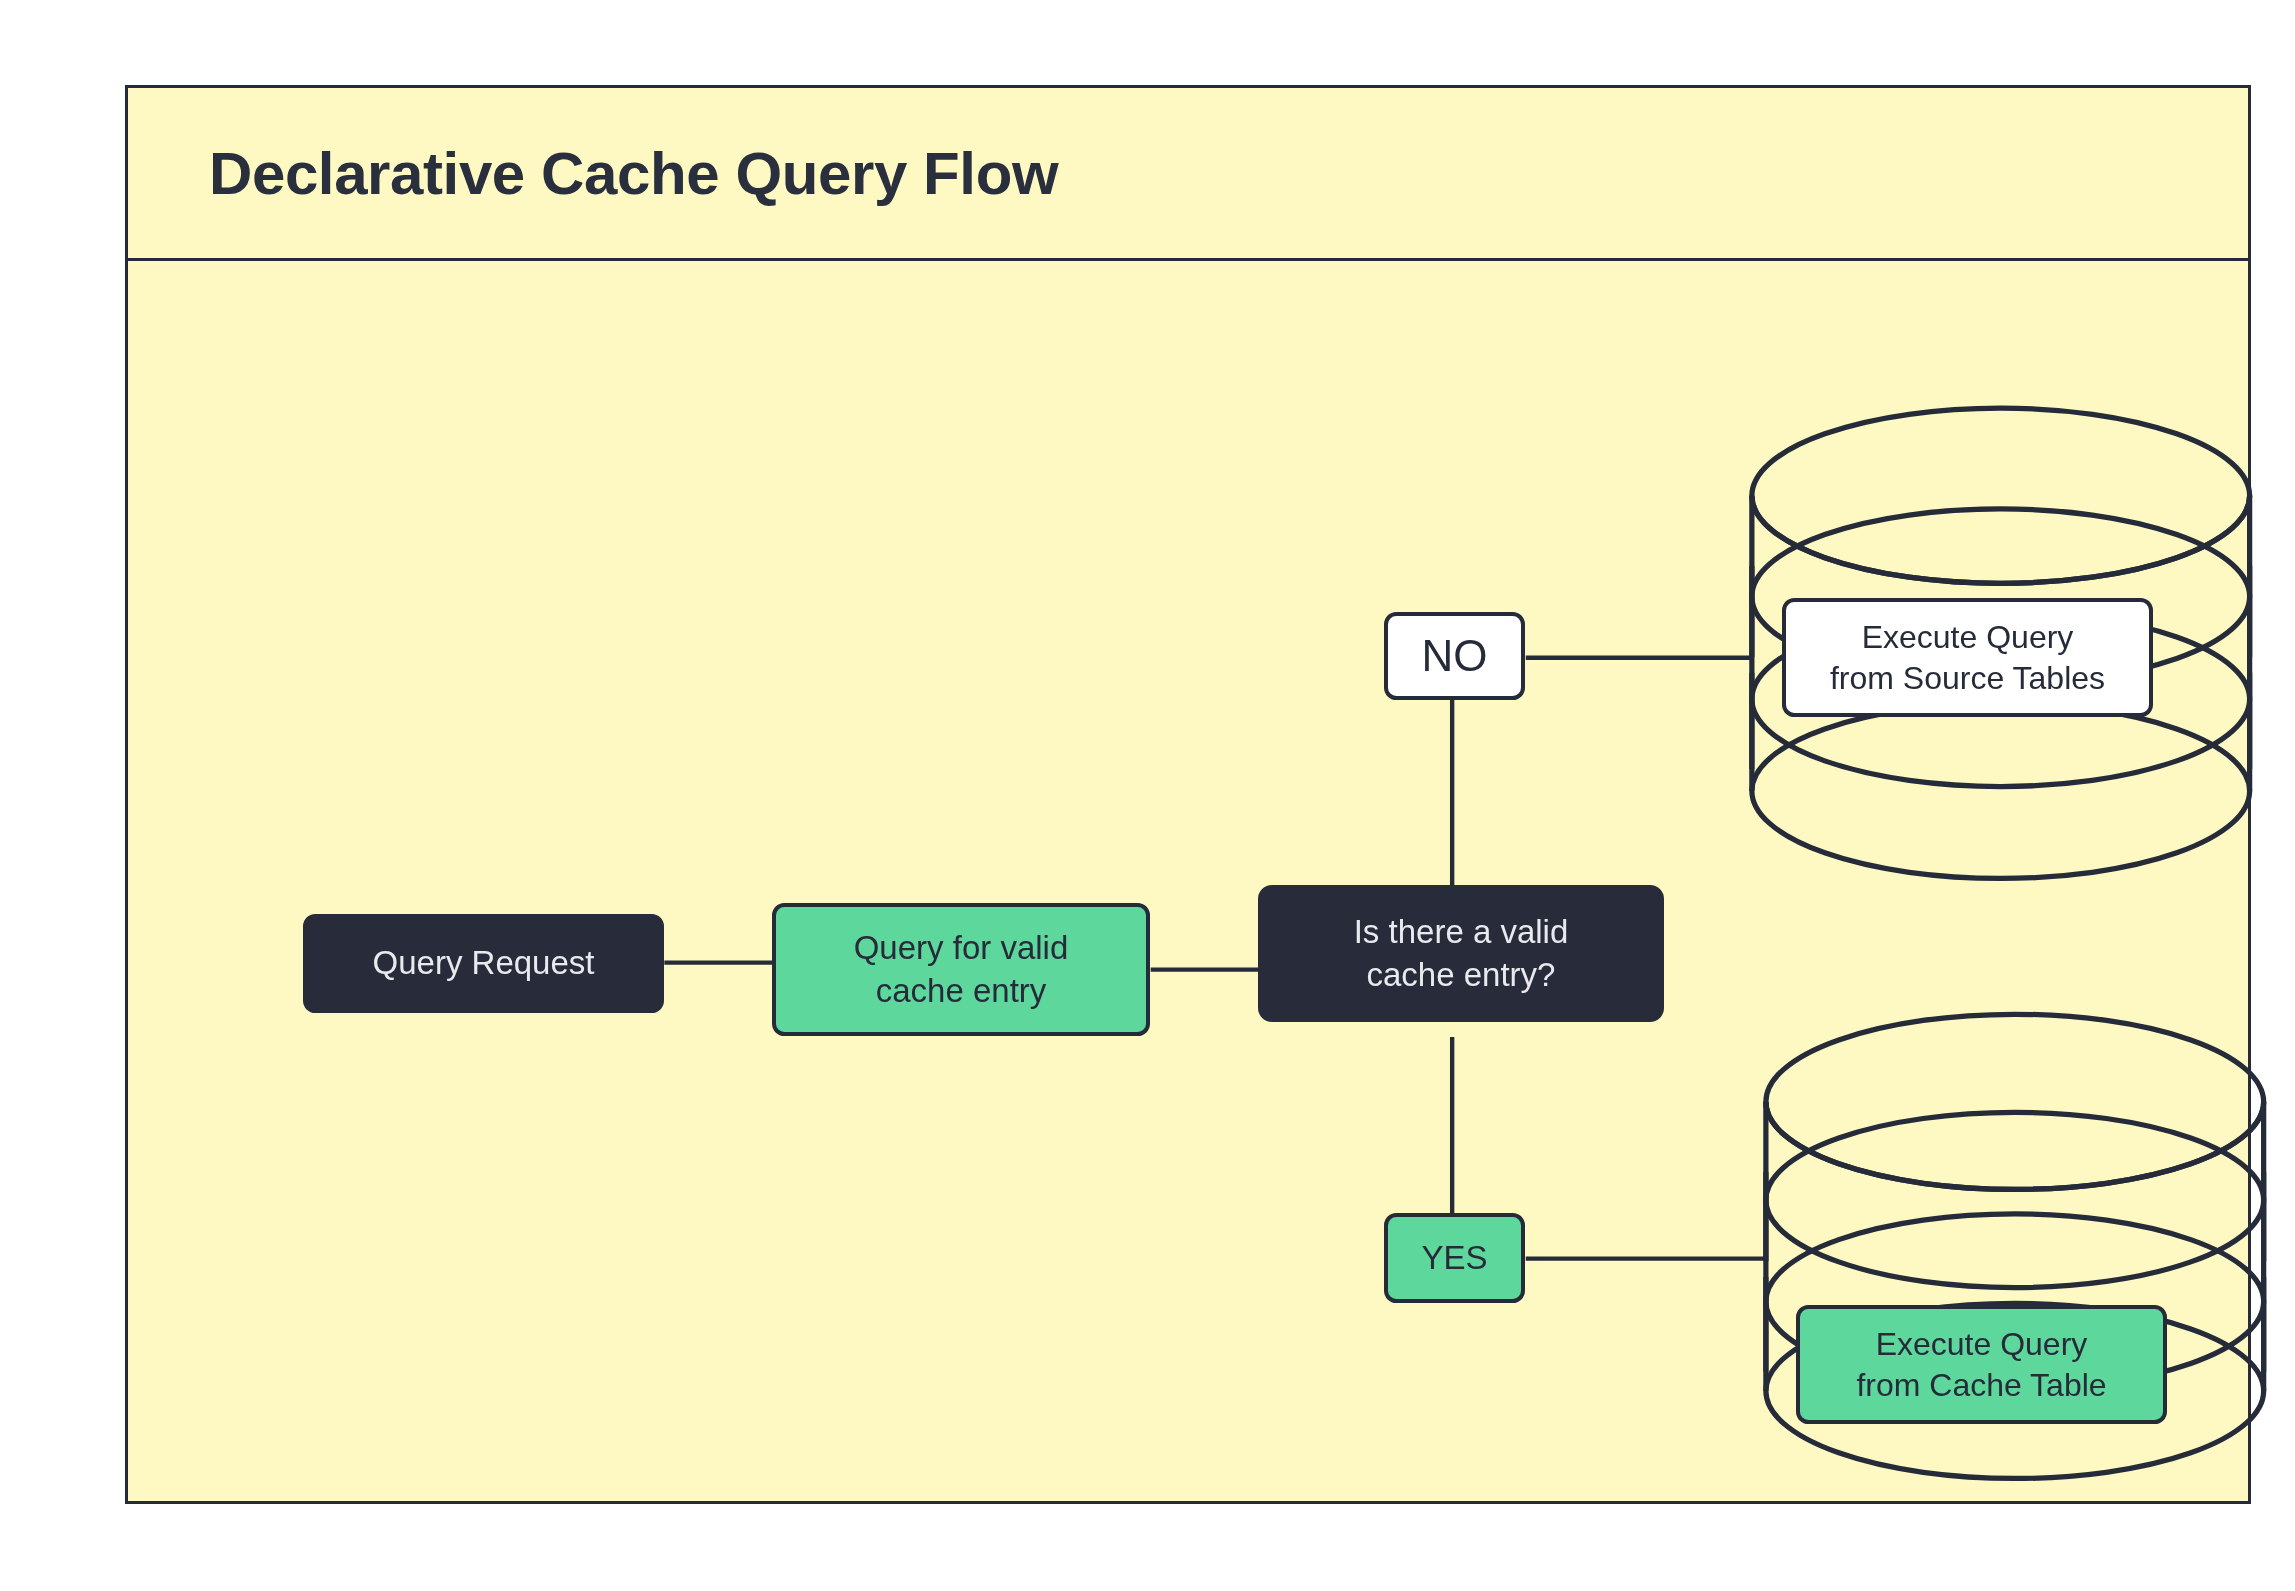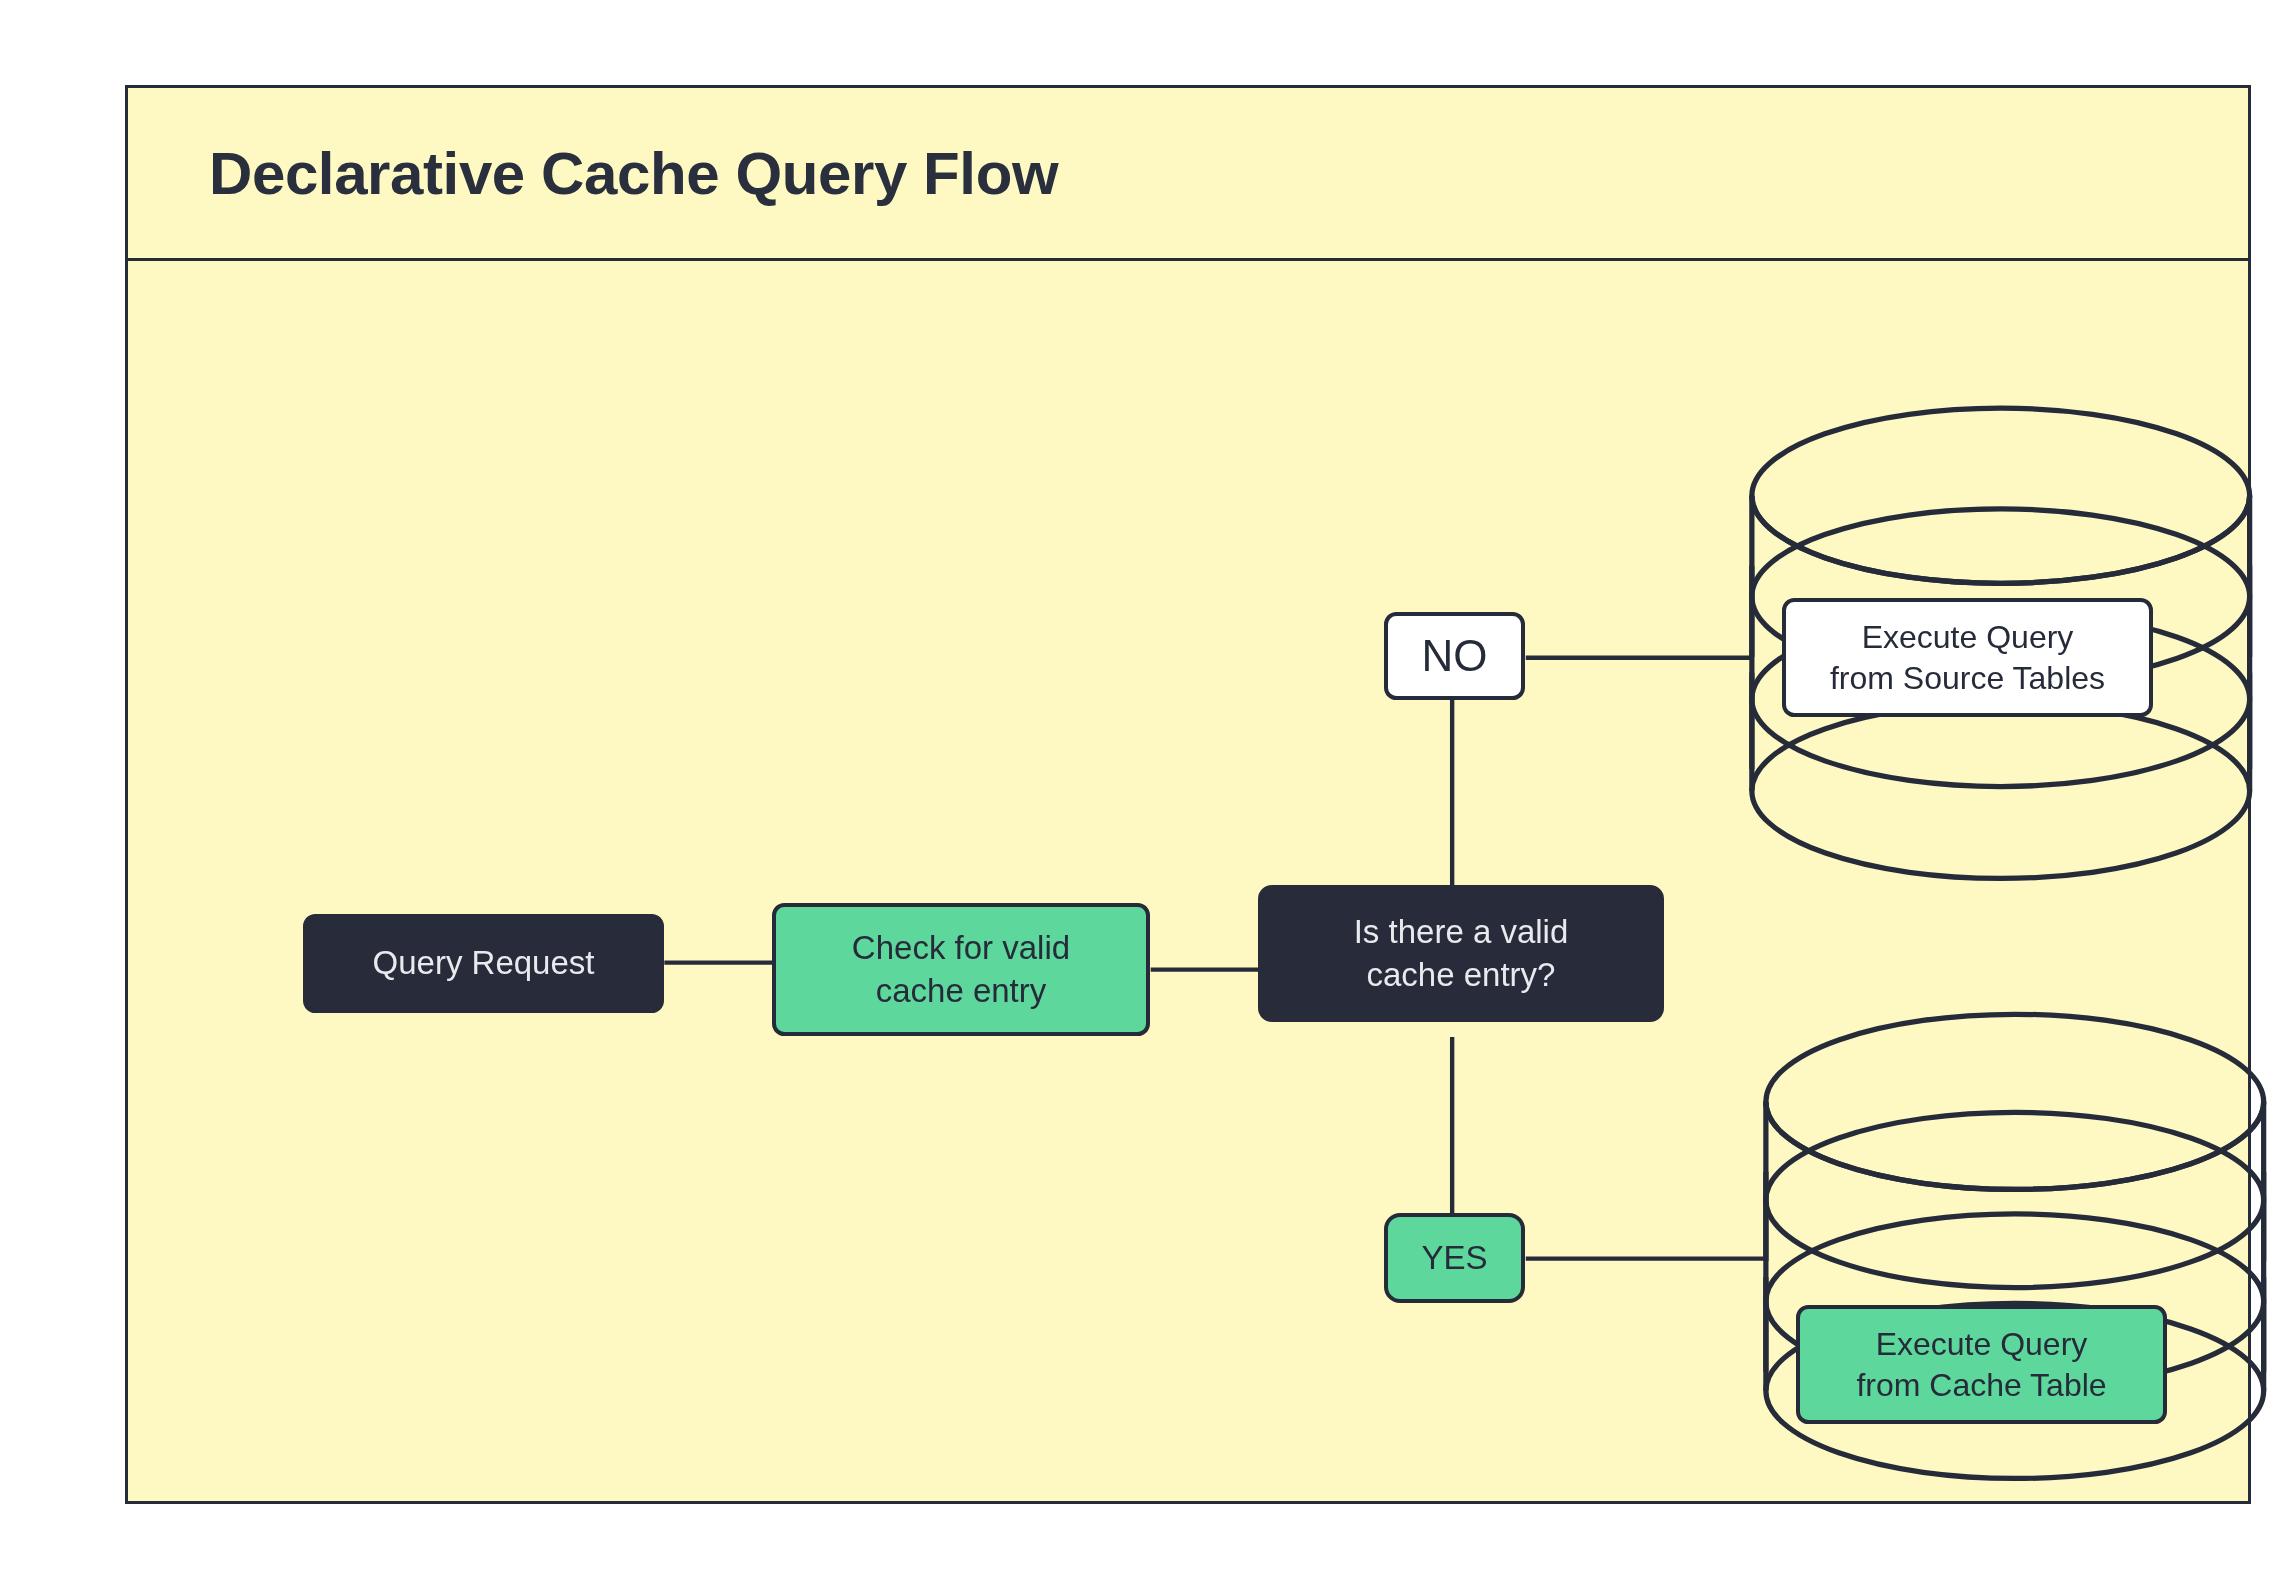--- a/index.html
+++ b/index.html
@@ -126,21 +126,20 @@
   }
   #node-no {
     left: 1256px; top: 351px;
     width: 141px; height: 88px;
     font-size: 44px;
   }
   #node-yes {
     left: 1256px; top: 952px;
     width: 141px; height: 90px;
     font-size: 33px;
-    border-radius: 16px;
   }
   #node-source-label {
     left: 1654px; top: 337px;
     width: 371px; height: 119px;
     font-size: 32px;
   }
   #node-cache-label {
     left: 1668px; top: 1044px;
     width: 371px; height: 119px;
     font-size: 32px;
@@ -203,21 +202,21 @@
         <ellipse class="cyl" cx="2153" cy="1072" rx="284" ry="100"></ellipse>
         <line class="cyl" x1="1869" y1="1160" x2="1869" y2="1268"></line>
         <line class="cyl" x1="2437" y1="1160" x2="2437" y2="1268"></line>
         <ellipse class="cyl" cx="2153" cy="1188" rx="284" ry="100"></ellipse>
         <ellipse class="cyl" cx="2153" cy="1290" rx="284" ry="100"></ellipse>
       </g>
     </svg>
 
     <div class="node node-dark" id="node-query-request">Query Request</div>
 
-    <div class="node node-green" id="node-check-cache">Check for valid
+    <div class="node node-green" id="node-check-cache">Query for valid
 cache entry</div>
 
     <div class="node node-dark" id="node-decision">Is there a valid
 cache entry?</div>
 
     <div class="node node-white label-sans" id="node-no">NO</div>
 
     <div class="node node-green label-sans" id="node-yes">YES</div>
 
     <div class="node node-white" id="node-source-label">Execute Query

